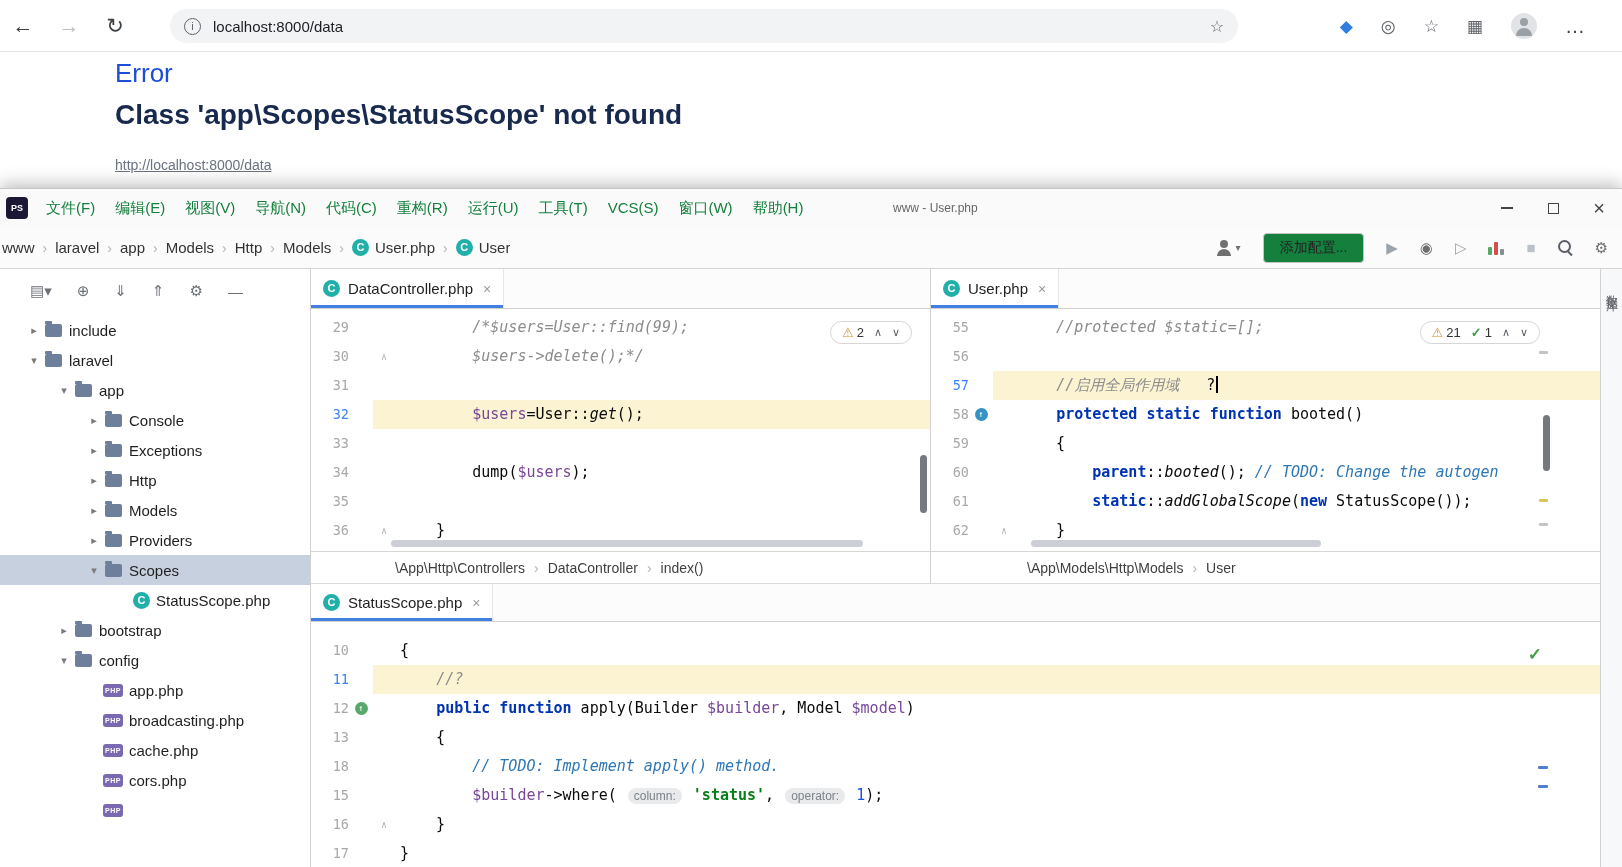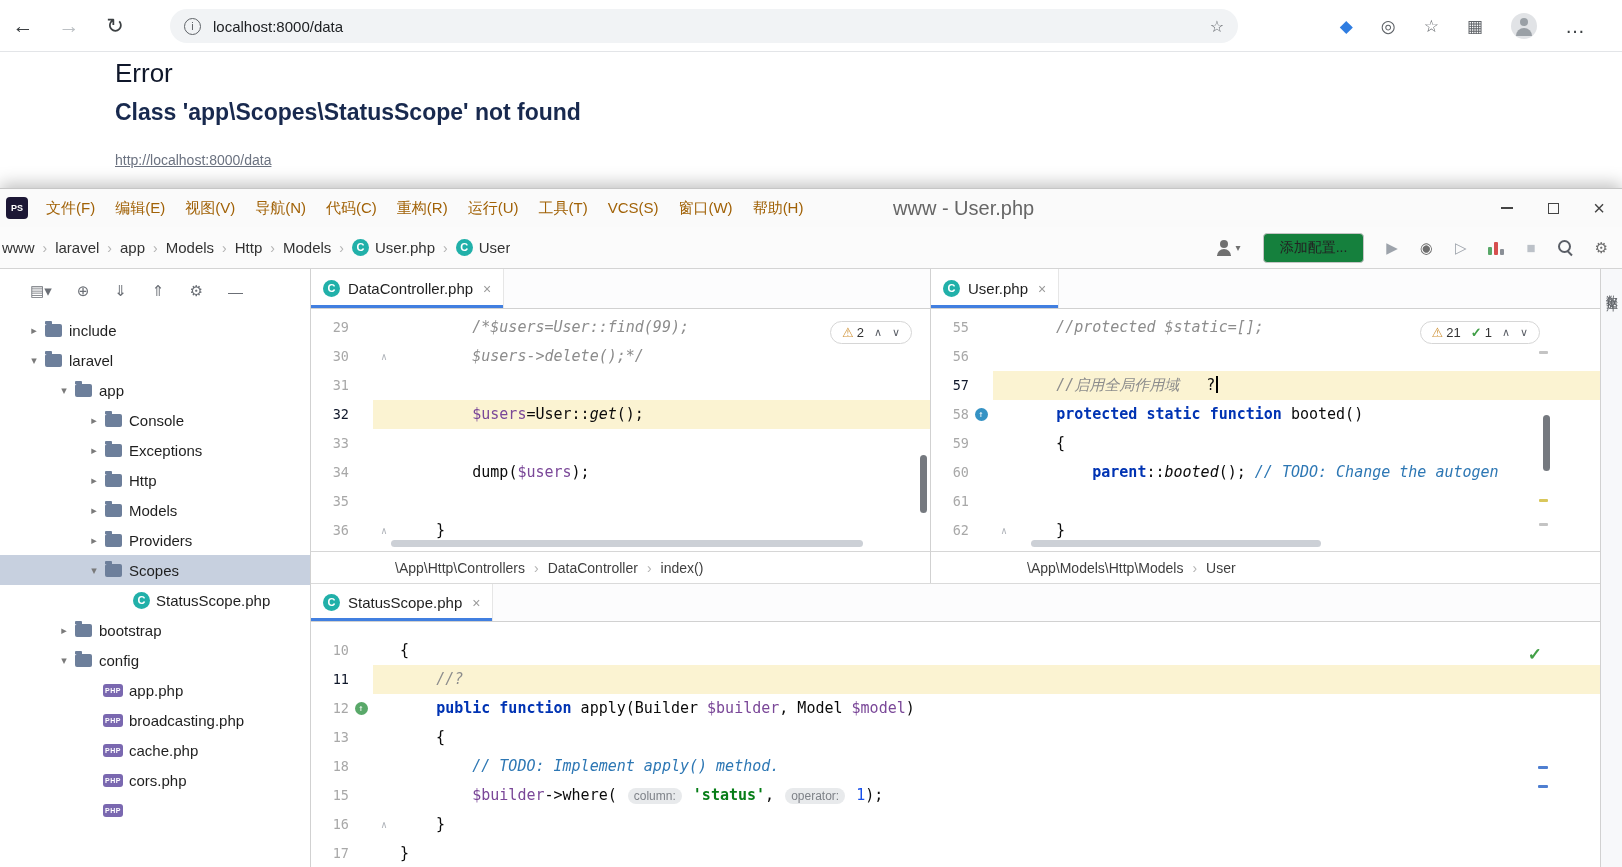--- a/index.html
+++ b/index.html
@@ -16,31 +16,31 @@
   .url-text{margin-left:12px;font-size:15px;color:#1c1e21}
   .url-star{margin-left:auto;color:#5f6368;font-size:16px}
   .b-right{position:absolute;right:36px;top:0;height:52px;display:flex;align-items:center;gap:28px}
   .b-icons{display:flex;align-items:center;gap:28px}
   .b-ic{font-size:17px;color:#5f6368}
   .avatar{width:26px;height:26px;border-radius:50%;background:#e1e3e6;position:relative}
   .avatar::before{content:"";position:absolute;top:5px;left:9px;width:8px;height:8px;border-radius:50%;background:#9aa0a6}
   .avatar::after{content:"";position:absolute;bottom:3px;left:5px;width:16px;height:8px;border-radius:8px 8px 0 0;background:#9aa0a6}
   .more{font-size:20px;color:#3c4043;letter-spacing:1px}
   .b-content{position:absolute;top:52px;left:0;right:0;bottom:0;background:#fff;padding:6px 0 0 115px;overflow:hidden}
-  .err-h{font-size:26px;color:#0f172a}
-  .err-m{font-size:23px;font-weight:bold;color:#18294e;margin-top:10px}
+  .err-h{font-size:26px;color:#1d4ed8}
+  .err-m{font-size:28px;font-weight:bold;color:#18294e;margin-top:10px}
   .err-l{display:inline-block;margin-top:26px;font-size:14px;color:#6b7280;text-decoration:underline;cursor:pointer}
 
   
   .ide{position:absolute;left:0;top:188px;width:1622px;height:679px;background:#fff;border-top:1px solid #c6c6c6;box-shadow:0 -4px 16px rgba(0,0,0,.25)}
   .titlebar{position:absolute;left:0;top:0;right:0;height:38px;background:#fafafa;display:flex;align-items:center}
   .ps-logo{width:22px;height:22px;border-radius:4px;background:#1c1735;color:#fff;font-size:9px;font-weight:bold;display:flex;align-items:center;justify-content:center;margin:0 8px 0 6px;flex:none}
   .menubar{display:flex;align-items:center}
-  .menu-item{padding:0 10px;font-size:15px;color:#a16207;line-height:38px;white-space:nowrap}
-  .win-title{position:absolute;left:893px;font-size:20px;color:#666}
+  .menu-item{padding:0 10px;font-size:15px;color:#15803d;line-height:38px;white-space:nowrap}
+  .win-title{position:absolute;left:893px;font-size:12px;color:#666}
   .wincontrols{margin-left:auto;display:flex}
   .wc{width:46px;height:38px;display:flex;align-items:center;justify-content:center;color:#444}
   .wc .mini{width:12px;height:2px;background:#444;display:block}
   .wc .maxi{width:11px;height:11px;border:1.5px solid #444;display:block}
   .wc.close{font-size:20px}
 
   .idetoolbar{position:absolute;left:0;top:38px;right:0;height:42px;background:#fbfbfb;border-bottom:1px solid #d4d4d4;display:flex;align-items:center;padding:0 14px 0 2px}
   .navcrumbs{display:flex;align-items:center;white-space:nowrap;overflow:hidden}
   .nav-crumb{display:flex;align-items:center;gap:6px;font-size:15px;color:#333}
   .crumb-sep{color:#b3b3b3;margin:0 8px;font-size:14px}
@@ -89,21 +89,21 @@
   .pane-bottom .tabbar{height:38px}
   .tab{display:flex;align-items:center;gap:8px;padding:0 12px;position:relative;background:#fff;border-right:1px solid #e6e6e6}
   .tab::after{content:"";position:absolute;left:0;right:0;bottom:0;height:3px;background:#417fe0}
   .tab-label{font-size:15px;color:#1f1f1f}
   .tab .x{color:#9a9a9a;font-size:14px;margin-left:2px}
   .content{position:absolute;top:40px;left:0;right:0;bottom:32px;overflow:hidden;background:#fff}
   .pane-bottom .content{top:48px;bottom:0}
   .lines{padding-top:4px}
   .codeline{display:flex;height:29px;font-family:"DejaVu Sans Mono",monospace;font-size:15px;line-height:29px;white-space:pre}
   .ln{width:38px;text-align:right;color:#a8a8a8;font-size:13.5px;flex:none}
-  .codeline.hl .ln{color:#0f172a}
+  .codeline.hl .ln{color:#3b82f6}
   .icn{width:24px;flex:none;display:flex;align-items:center;justify-content:center}
   .fold{width:22px;flex:none;color:#b0b4ba;font-size:10px;display:flex;align-items:center;justify-content:center}
   .code{flex:1;padding-left:5px;overflow:hidden}
   .codeline.hl .code,.codeline.hl .fold{background:#fbf3d2}
   .gicon{width:13px;height:13px;border-radius:50%;color:#fff;font-size:9px;line-height:13px;text-align:center}
   .gicon.override{background:#3592c4}
   .gicon.implement{background:#59a869}
   .sg-p{color:#0a0a0a}
   .sg-cmt{color:#8c8c8c;font-style:italic}
   .sg-todo{color:#2d77b4;font-style:italic}
@@ -408,21 +408,21 @@
         </div>
       </div>
       <div class="content">
         <div class="lines">
             <div class="codeline"><span class="ln">55</span><span class="icn"></span><span class="fold"></span><span class="code"><span class="sg-cmt">    //protected $static=[];</span></span></div>
             <div class="codeline"><span class="ln">56</span><span class="icn"></span><span class="fold"></span><span class="code"></span></div>
             <div class="codeline hl"><span class="ln">57</span><span class="icn"></span><span class="fold"></span><span class="code"><span class="sg-p">    </span><span class="sg-cmt">//启用全局作用域</span><span class="sg-p">   ?</span><span class="caret"></span></span></div>
             <div class="codeline"><span class="ln">58</span><span class="icn"><span class="gicon override">↑</span></span><span class="fold"></span><span class="code"><span class="sg-p">    </span><span class="sg-kw">protected</span><span class="sg-p"> </span><span class="sg-kw">static</span><span class="sg-p"> </span><span class="sg-kw">function</span><span class="sg-p"> booted()</span></span></div>
             <div class="codeline"><span class="ln">59</span><span class="icn"></span><span class="fold"></span><span class="code"><span class="sg-p">    {</span></span></div>
             <div class="codeline"><span class="ln">60</span><span class="icn"></span><span class="fold"></span><span class="code"><span class="sg-p">        </span><span class="sg-kw">parent</span><span class="sg-p">::</span><span class="sg-sm">booted</span><span class="sg-p">(); </span><span class="sg-todo">// TODO: Change the autogen</span></span></div>
-            <div class="codeline"><span class="ln">61</span><span class="icn"></span><span class="fold"></span></div>
+            <div class="codeline"><span class="ln">61</span><span class="icn"></span><span class="fold"></span><span class="code"><span class="sg-p">        </span><span class="sg-kw">static</span><span class="sg-p">::</span><span class="sg-sm">addGlobalScope</span><span class="sg-p">(</span><span class="sg-kw">new</span><span class="sg-p"> StatusScope());</span></span></div>
             <div class="codeline"><span class="ln">62</span><span class="icn"></span><span class="fold">∧</span><span class="code"><span class="sg-p">    }</span></span></div>
           </div>
         <div class="pill">
             <span class="bdg warn">
               <span class="bic">⚠</span>
               <span class="bval">21</span>
             </span>
             <span class="bdg ok">
               <span class="bic">✓</span>
               <span class="bval">1</span>

